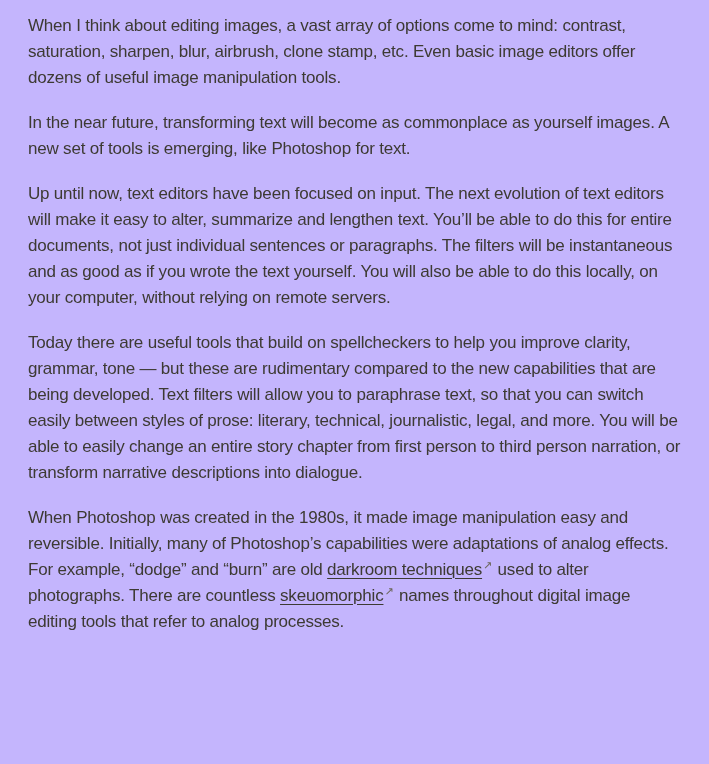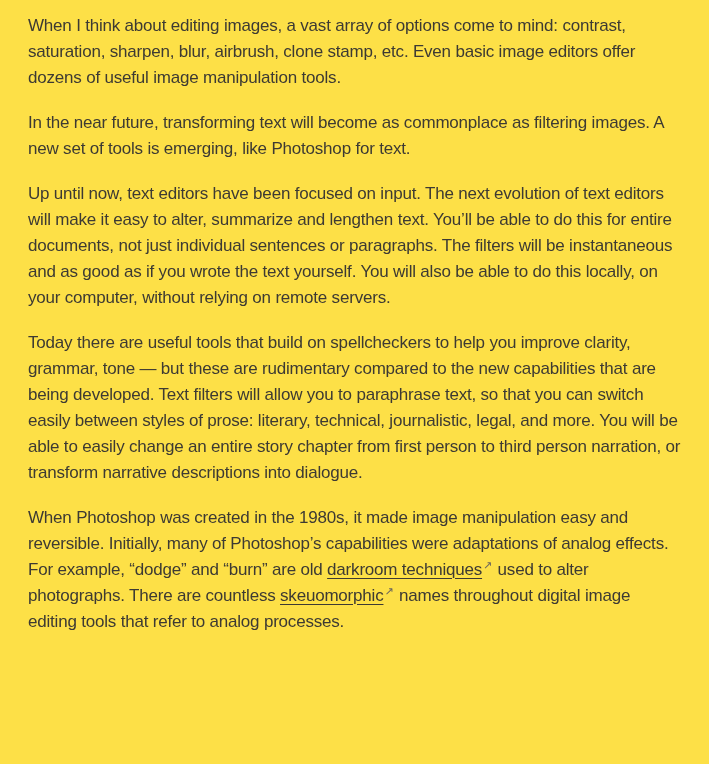--- a/index.html
+++ b/index.html
@@ -41,21 +41,21 @@
     line-height: 1;
     vertical-align: 6px;
     margin-left: 1px;
     margin-right: 1px;
     text-decoration: none;
   }
 </style>
 </head>
 <body>
 
-<main class="page" style="background: #fde047; color: rgb(61, 58, 51);">
+<main class="page" style="background: #c4b5fd; color: rgb(61, 58, 51);">
   <article class="article" id="article-content">
       <p class="para"><span>When I think about editing images, a vast array of options come to mind: contrast, saturation, sharpen, blur, airbrush, clone stamp, etc. Even basic image editors offer dozens of useful image manipulation tools.</span></p>
-      <p class="para"><span>In the near future, transforming text will become as commonplace as filtering images. A new set of tools is emerging, like Photoshop for text.</span></p>
+      <p class="para"><span>In the near future, transforming text will become as commonplace as yourself images. A new set of tools is emerging, like Photoshop for text.</span></p>
       <p class="para"><span>Up until now, text editors have been focused on input. The next evolution of text editors will make it easy to alter, summarize and lengthen text. You’ll be able to do this for entire documents, not just individual sentences or paragraphs. The filters will be instantaneous and as good as if you wrote the text yourself. You will also be able to do this locally, on your computer, without relying on remote servers.</span></p>
       <p class="para"><span>Today there are useful tools that build on spellcheckers to help you improve clarity, grammar, tone — but these are rudimentary compared to the new capabilities that are being developed. Text filters will allow you to paraphrase text, so that you can switch easily between styles of prose: literary, technical, journalistic, legal, and more. You will be able to easily change an entire story chapter from first person to third person narration, or transform narrative descriptions into dialogue.</span></p>
       <p class="para"><span>When Photoshop was created in the 1980s, it made image manipulation easy and reversible. Initially, many of Photoshop’s capabilities were adaptations of analog effects. For example, “dodge” and “burn” are old </span><a href="#" class="inline-link" style="color: rgb(61, 58, 51);">darkroom techniques</a><span class="link-arrow" style="color: rgb(109, 103, 92);">↗</span><span> used to alter photographs. There are countless </span><a href="#" class="inline-link" style="color: rgb(61, 58, 51);">skeuomorphic</a><span class="link-arrow" style="color: rgb(109, 103, 92);">↗</span><span> names throughout digital image editing tools that refer to analog processes.</span></p>
     </article>
 </main>
 
 </body></html>

